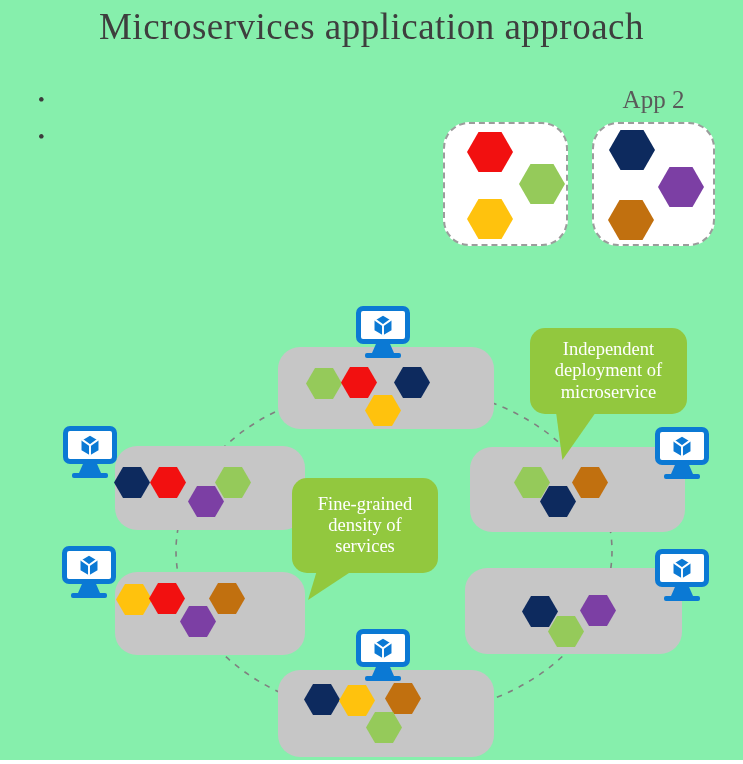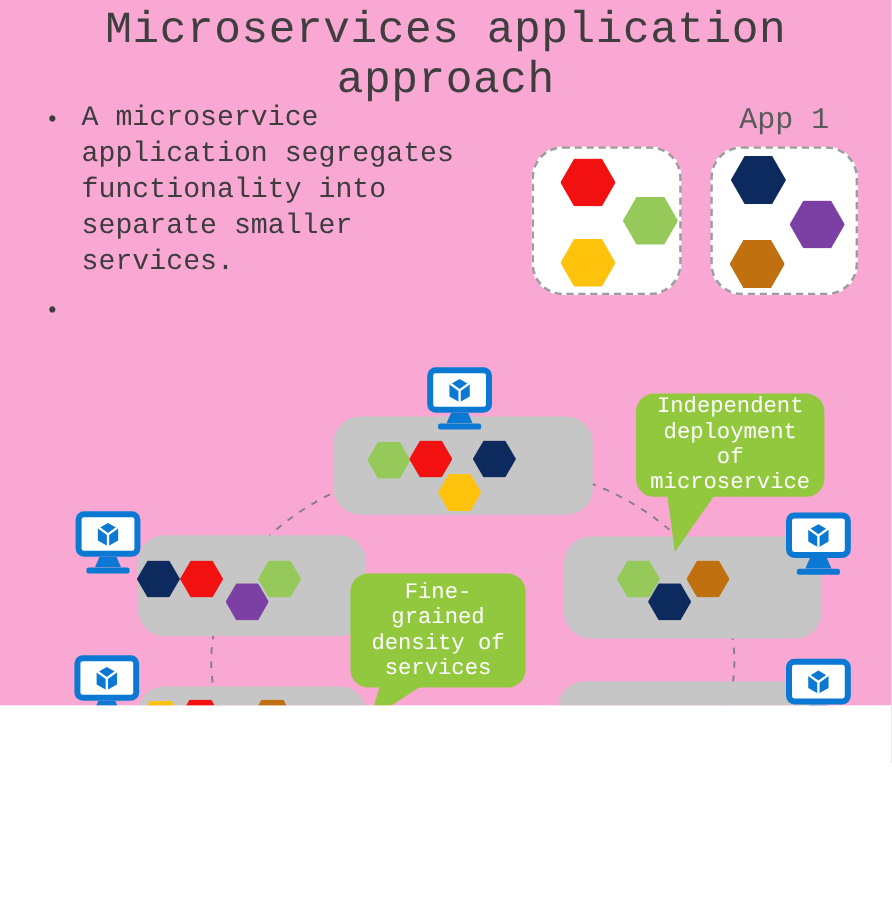--- a/index.html
+++ b/index.html
@@ -1,18 +1,18 @@
 <!DOCTYPE html>
 <html style="--red: #F21010; --green: #95CA5A; --yellow: #FFC20D; --navy: #0D2A5E; --purple: #7C3FA4; --brown: #C1700F; --monitor-blue: #0B79D4; --server-gray: #C6C6C6; --callout-green: #92C83E; --ring-gray: #808080; --border-gray: #9C9C9C; --title-gray: #3E3E3E; --text-dark: #3C3C3C; --label-gray: #5A5A5A;"><head>
 <meta charset="utf-8">
 <style>
   html,body { margin:0; padding:0; background:#fff; }
   .slide {
-    position:relative; width:743px; height:588px; background:#f9a8d4;
-    font-family:Liberation Mono, monospace; overflow:hidden;
+    position:relative; width:743px; height:760px; background:#86efac;
+    font-family:Liberation Serif, serif; overflow:hidden;
   }
   
   .title {
     position:absolute; left:0; right:0; top:5px; text-align:center;
     font-size:37px; font-weight:200; letter-spacing:0.5px; color:var(--title-gray);
   }
   .bullets { position:absolute; left:38px; top:84px; width:404px;
     font-size:23.5px; line-height:1.28; color:var(--text-dark); }
   .bullet { display:flex; margin-bottom:9px; }
   .bullet .dot { flex:0 0 30px; font-size:19px; padding-top:4px; }
@@ -54,33 +54,32 @@
 </head>
 <body>
 
 <div class="slide">
 
   <div class="title">Microservices application approach</div>
 
   <div class="bullets">
     <div class="bullet">
       <span class="dot">•</span>
-      <span class="text">A microservice application segregates functionality into separate smaller services.</span>
     </div>
     <div class="bullet">
       <span class="dot">•</span>
     </div>
   </div>
 
   <div class="app-box" style="left:443px;top:122px;width:125px;height:124px"></div>
   <div class="hex lg" style="left: 467px; top: 132px; background: rgb(242, 16, 16);"></div>
   <div class="hex lg" style="left: 519px; top: 164px; background: rgb(149, 202, 90);"></div>
   <div class="hex lg" style="left: 467px; top: 199px; background: rgb(255, 194, 13);"></div>
 
-  <div class="app-label" style="left:592px;top:86px;width:123px">App 1</div>
+  <div class="app-label" style="left:592px;top:86px;width:123px">App 2</div>
   <div class="app-box" style="left:592px;top:122px;width:123px;height:124px"></div>
   <div class="hex lg" style="left: 609px; top: 130px; background: rgb(13, 42, 94);"></div>
   <div class="hex lg" style="left: 658px; top: 167px; background: rgb(124, 63, 164);"></div>
   <div class="hex lg" style="left: 608px; top: 200px; background: rgb(193, 112, 15);"></div>
 
   <svg class="ring" width="743" height="764">
     <ellipse cx="394" cy="551" rx="218" ry="166" fill="none" stroke="#808080" stroke-width="1.6" stroke-dasharray="5.5 6.5"></ellipse>
   </svg>
 
   <div class="server" style="left:278px;top:347px;width:216px;height:82px"></div>

